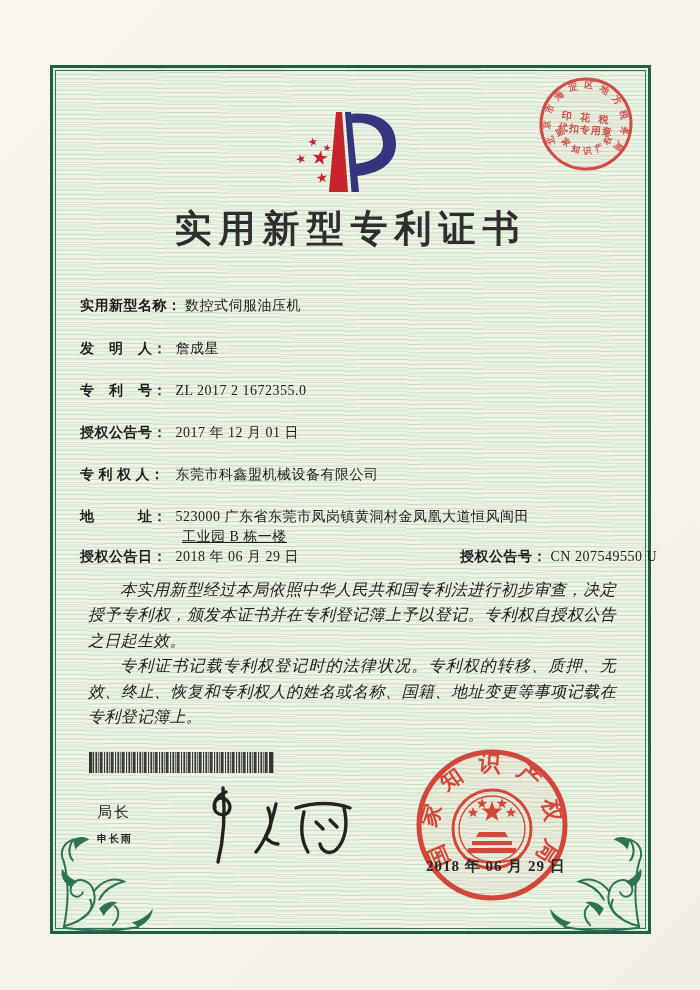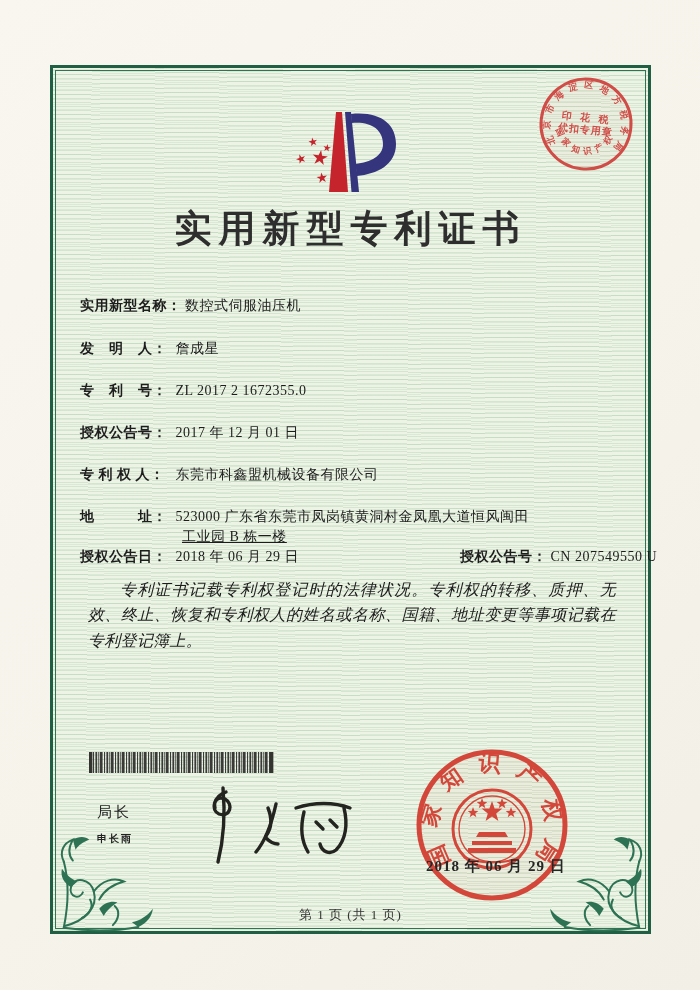--- a/index.html
+++ b/index.html
@@ -125,20 +125,21 @@
       <span class="lbl">授权公告日：</span>
       <span class="val">2018 年 06 月 29 日</span>
       <span class="grant-no">
         <span class="lbl" style="min-width:0">授权公告号：</span>
         <span class="val">CN 207549550 U</span>
       </span>
     </div>
   </div>
 
   <div class="abs body-text">
+    <p>本实用新型经过本局依照中华人民共和国专利法进行初步审查，决定授予专利权，颁发本证书并在专利登记簿上予以登记。专利权自授权公告之日起生效。</p>
     <p>专利证书记载专利权登记时的法律状况。专利权的转移、质押、无效、终止、恢复和专利权人的姓名或名称、国籍、地址变更等事项记载在专利登记簿上。</p>
   </div>
 
   <svg class="abs barcode" viewBox="0 0 185 21" preserveAspectRatio="none" aria-hidden="true">
     <defs>
       <pattern id="bc" width="11" height="21" patternUnits="userSpaceOnUse">
         <rect x="0" y="0" width="2.6" height="21" fill="#3a3a38"></rect>
         <rect x="4" y="0" width="1.1" height="21" fill="#3a3a38"></rect>
         <rect x="6.4" y="0" width="1.8" height="21" fill="#3a3a38"></rect>
         <rect x="9.3" y="0" width="1" height="21" fill="#3a3a38"></rect>
@@ -232,15 +233,14 @@
       <path d="M8,28 C3,18 7,8 18,4 C13,13 13,21 18,27"></path>
     </g>
     <g fill="#2e7254">
       <path d="M18,4 C24,0 32,0 36,4 C30,6 24,10 21,15 Z"></path>
       <path d="M90,100 C99,96 105,89 106,80 C100,88 92,93 83,95 Z"></path>
       <path d="M16,56 C8,52 4,44 6,36 C11,43 17,48 23,50 Z"></path>
       <path d="M47,80 C52,74 60,71 67,73 C61,77 55,82 52,88 Z"></path>
     </g>
   </svg>
 
-  <div class="abs footer">第 1 页 (共 1 页)</div>
 
 </div>
 
 </body></html>

